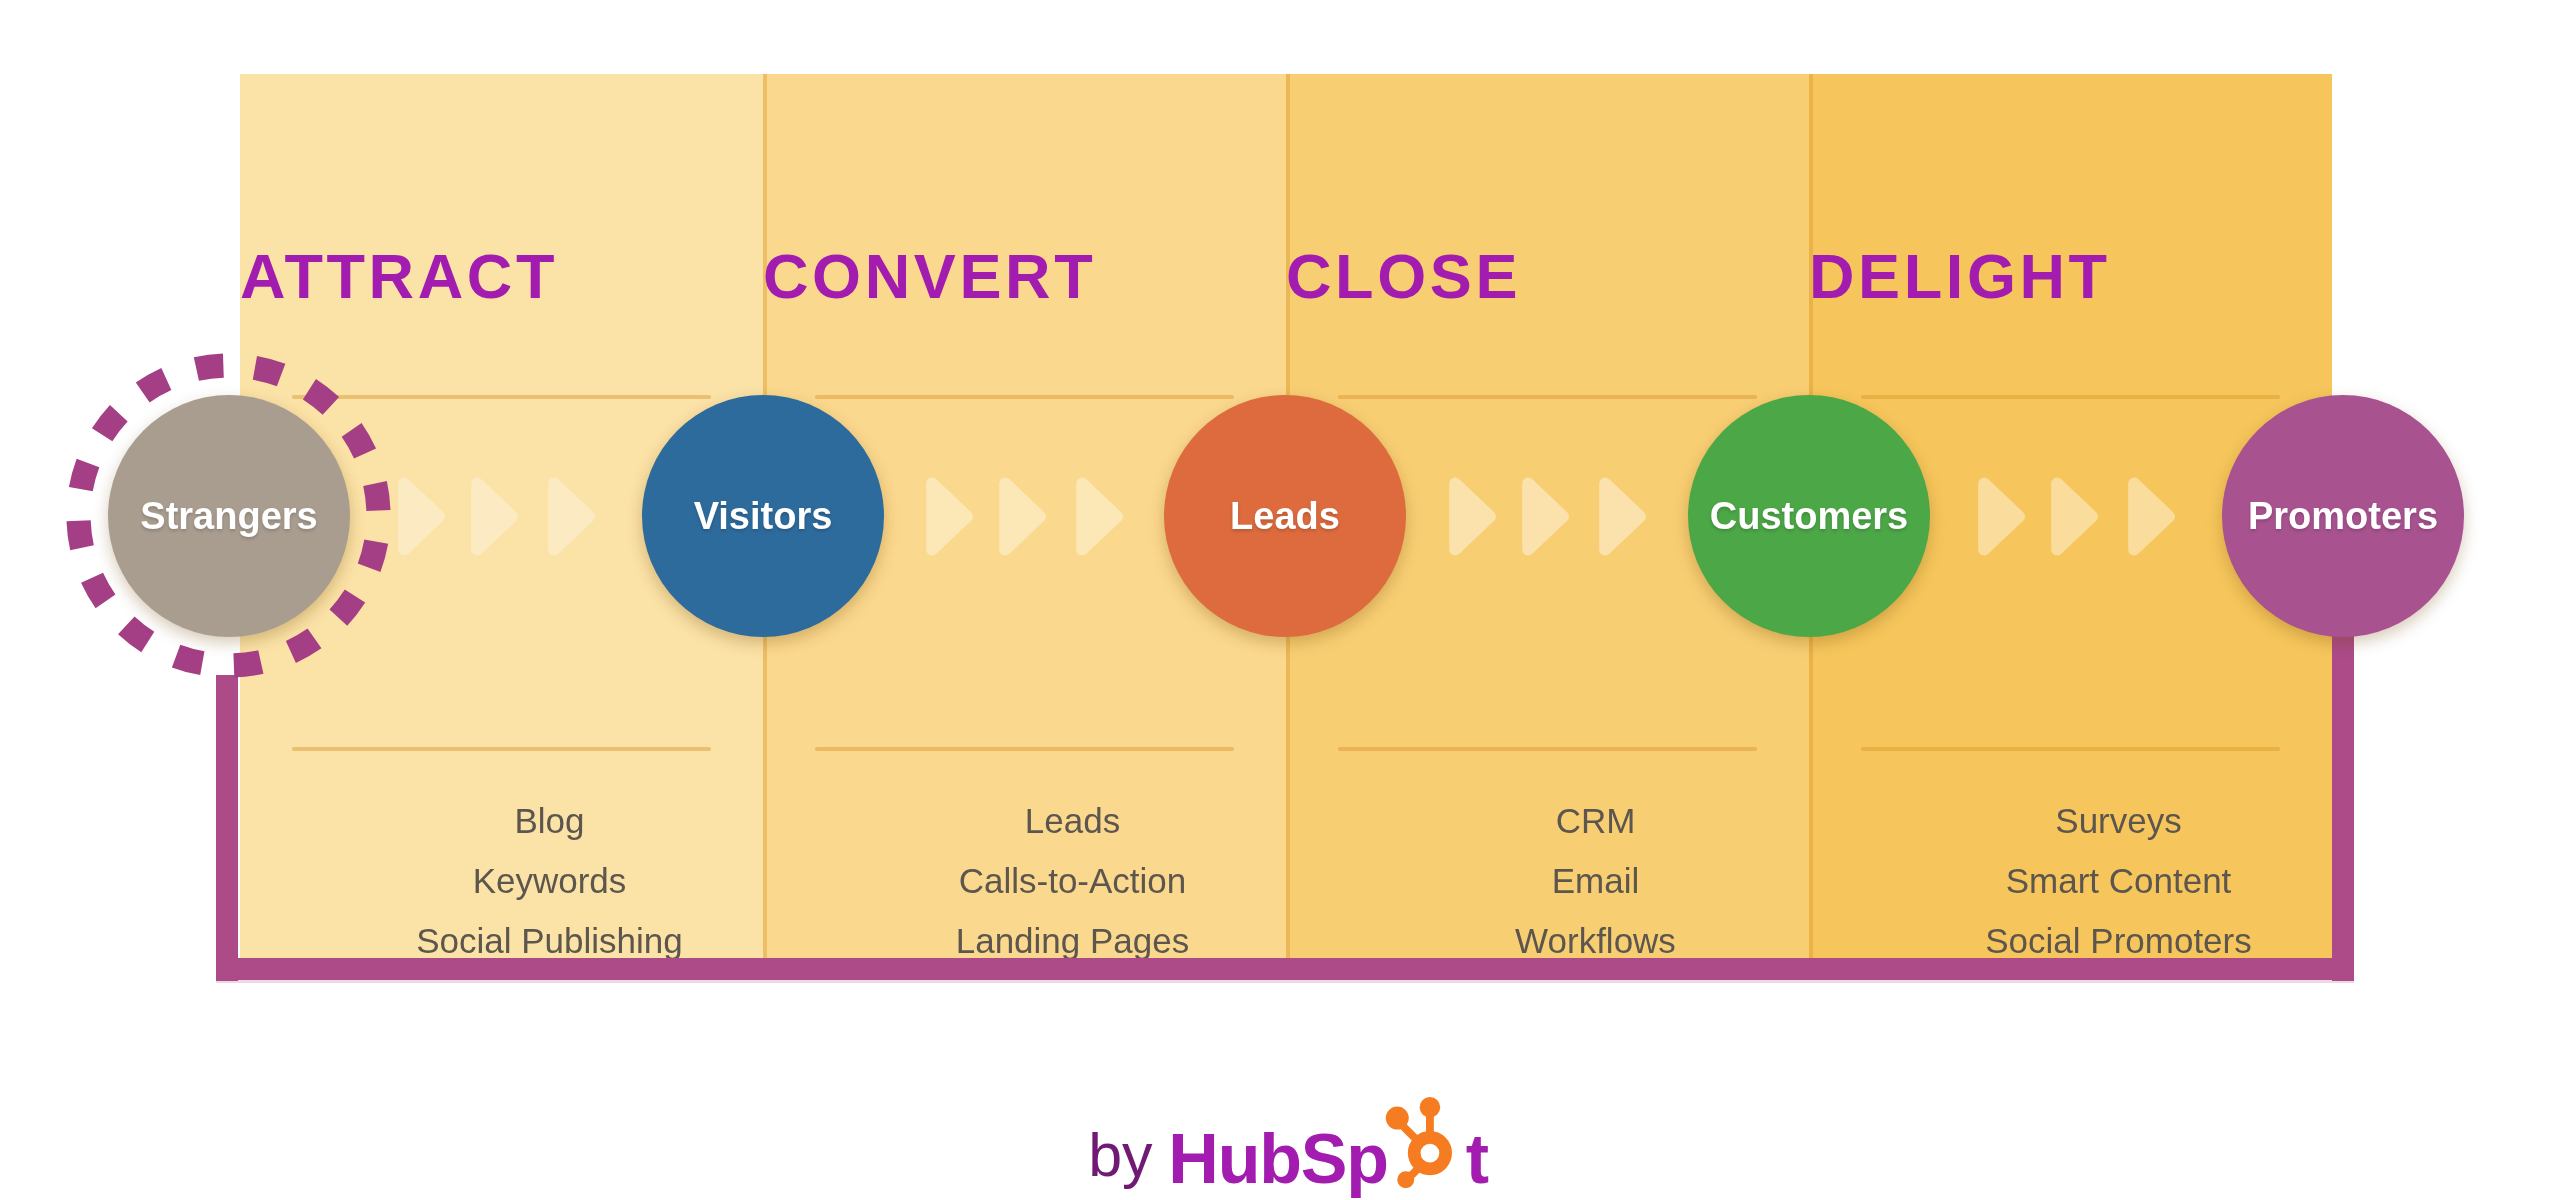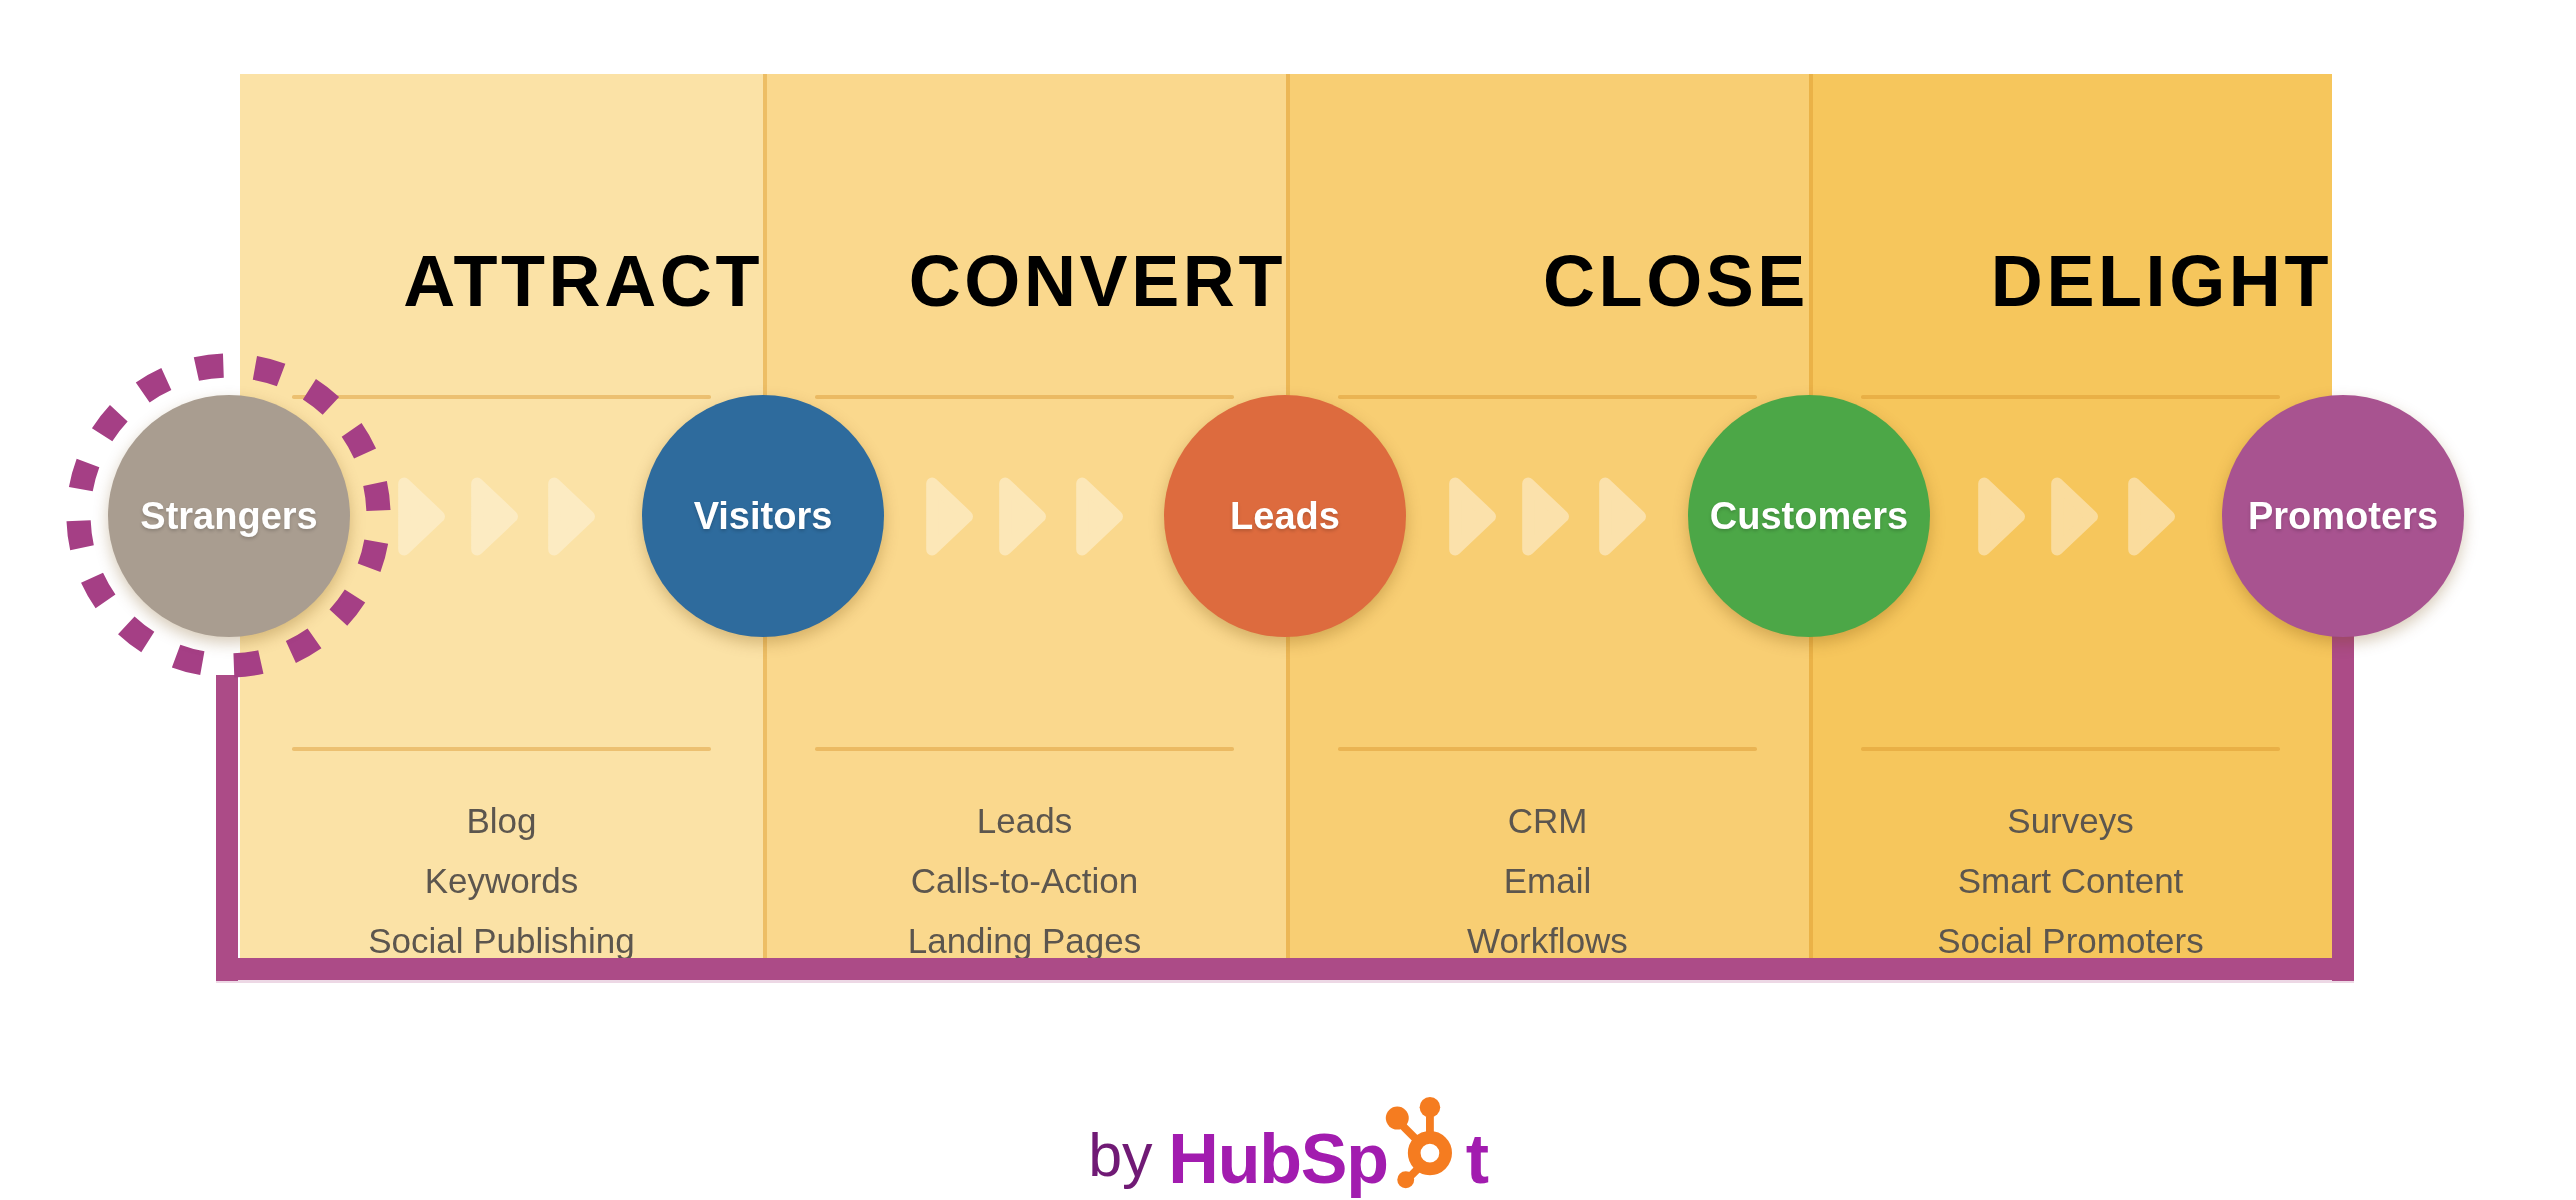--- a/index.html
+++ b/index.html
@@ -15,34 +15,34 @@
   .panel.p0{left:240px; background:#FBE2A6;}
   .panel.p1{left:763px;background:#FAD88D;}
   .panel.p2{left:1286px;background:#F8CE73;}
   .panel.p3{left:1809px;background:#F6C65C;}
   .panel.p1::before,.panel.p2::before,.panel.p3::before{
     content:"";position:absolute;left:0;top:0;width:3.6px;height:100%;
     background:rgba(216,146,38,0.38);
   }
   .stage-heading{
     position:absolute;top:171px;left:0;width:100%;
-    text-align:right;
-    font-size:72px;font-weight:bold;letter-spacing:3.6px;
-    color:#000000;line-height:1;
+    text-align:left;
+    font-size:63px;font-weight:bold;letter-spacing:3.6px;
+    color:#a21caf;line-height:1;
   }
   .divider{
     position:absolute;left:52px;right:52px;height:3.6px;
     background:rgba(214,146,40,0.42);border-radius:1.8px;
   }
   .divider.top{top:321px;}
   .divider.bottom{top:673px;}
   .tools{position:absolute;top:717px;left:0;width:100%;}
   .tool{
     display:block;width:100%;height:60px;line-height:60px;
-    text-align:center;font-size:35px;color:#5C564E;
+    text-align:center;font-size:35px;color:#5C564E;padding-left:48px;
   }
   
   .arrow-group{position:absolute;top:476px;width:200px;height:81px;}
   .arrow-group.g0{left:397px;}
   .arrow-group.g1{left:925px;}
   .arrow-group.g2{left:1448px;}
   .arrow-group.g3{left:1977px;}
   .arrow{position:absolute;top:0;width:48px;height:81px;}
   .arrow.a0{left:0;} .arrow.a1{left:73px;} .arrow.a2{left:150px;}
   

